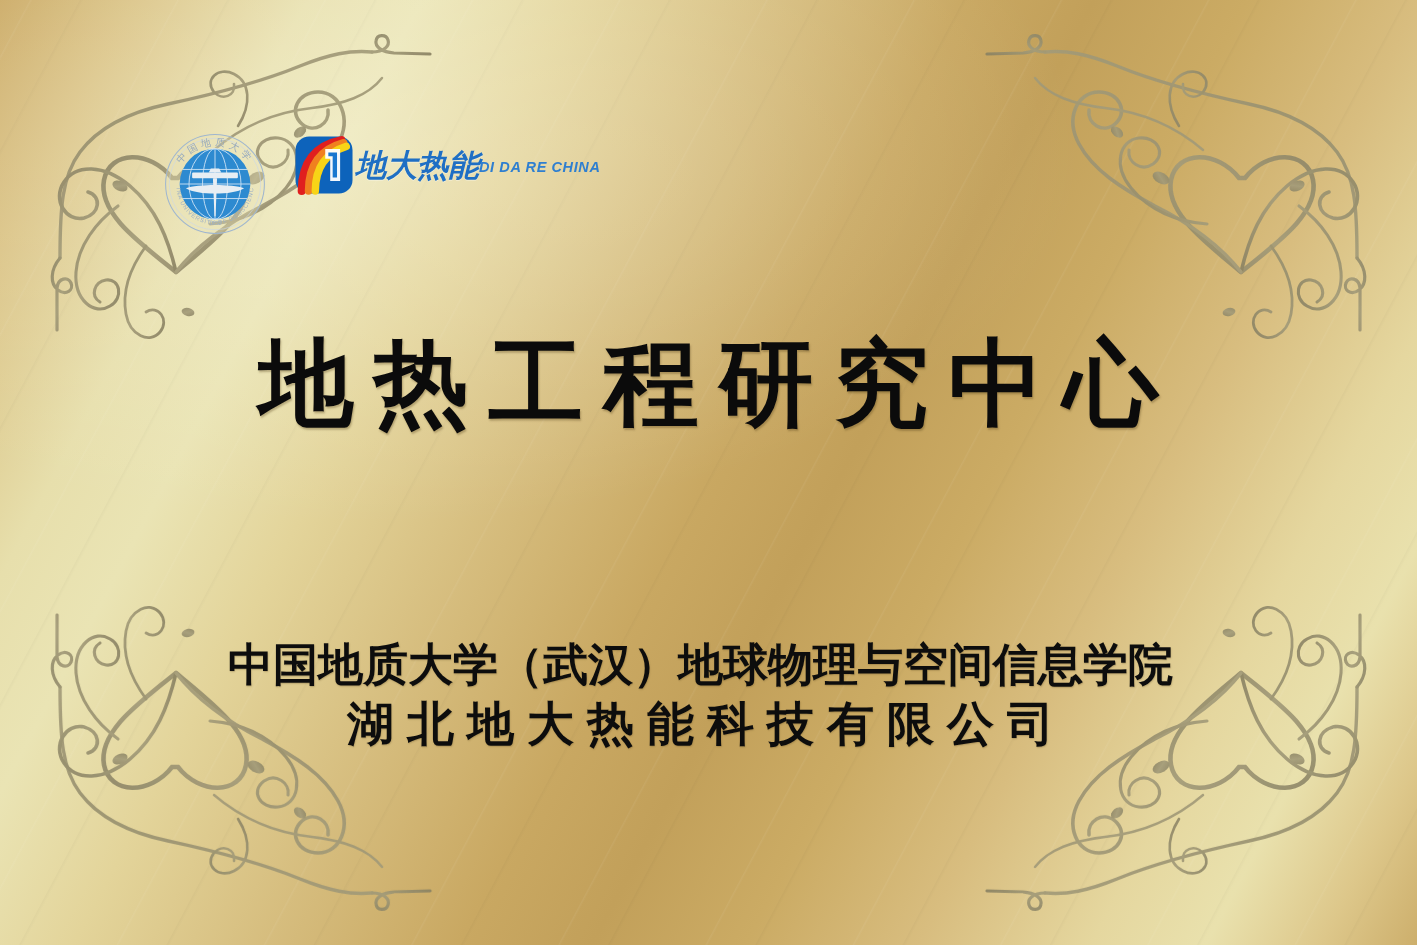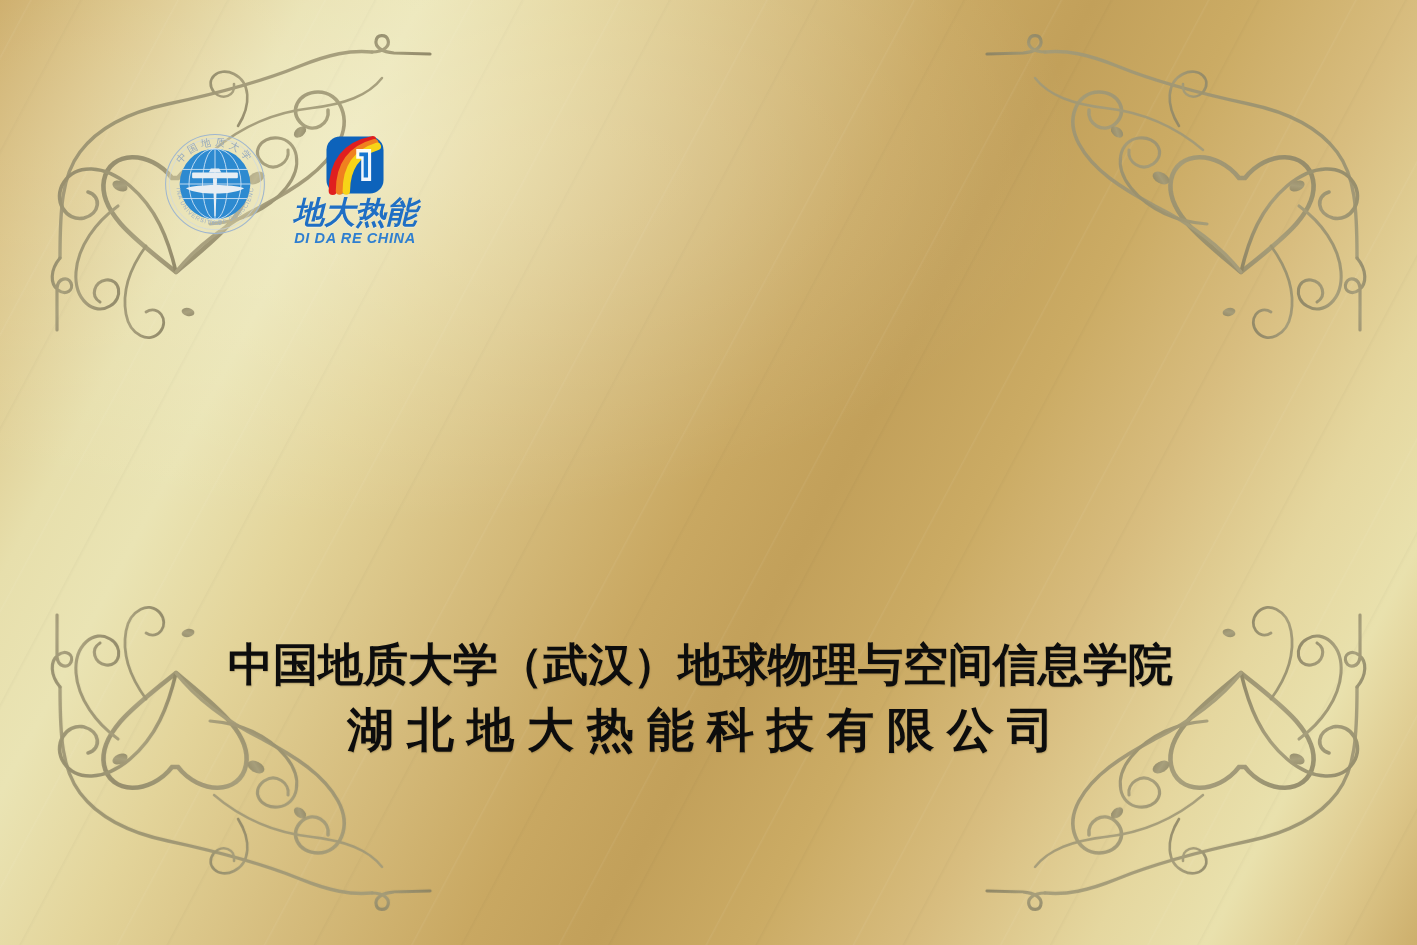--- a/index.html
+++ b/index.html
@@ -69,21 +69,21 @@
   
   #logos {
     position: absolute;
     left: 163px;
     top: 132px;
     display: flex;
     align-items: flex-start;
     gap: 26px;
   }
   #seal { width: 104px; height: 104px; display: block; }
-  #ddrn { display: flex; flex-direction: column; align-items: center; margin-top: 2px; }
+  #ddrn { display: flex; align-items: center; margin-top: 2px; }
   #ddrn-mark { width: 62px; height: 62px; display: block; margin-bottom: 1px; }
   #ddrn-cn {
     font-family: "DejaVu Sans", "Liberation Sans", sans-serif;
     font-weight: 700;
     font-style: italic;
     font-size: 31px;
     line-height: 1;
     color: #1f6fc4;
     letter-spacing: 0px;
     white-space: nowrap;
@@ -133,21 +133,20 @@
   #sub-line-1 {
     font-size: 45px;
     line-height: 1.28;
     letter-spacing: 0px;
   }
   #sub-line-2 {
     font-size: 47px;
     line-height: 1.28;
     letter-spacing: 13px;
     text-indent: 13px;
-    margin-top: 6px;
   }
 </style>
 </head>
 <body>
 
 <div id="plaque">
 
   <div id="streaks"></div>
   <div id="sheen"></div>
 
@@ -273,19 +272,20 @@
         <path d="M36,92 C36,54 54,30 86,20" fill="none" stroke="#f7d417" stroke-width="12" stroke-linecap="round"></path>
 
         <path d="M52,24 L76,24 L76,76 L60,76 L60,40 L52,40 Z" fill="#ffffff" opacity="0.95"></path>
         <path d="M57,30 L71,30 L71,70 L64,70 L64,36 L57,36 Z" fill="#1877cf"></path>
       </svg>
       <div id="ddrn-cn">地大热能</div>
       <div id="ddrn-py">DI DA RE CHINA</div>
     </div>
   </div>
 
+  <div id="title">地热工程研究中心</div>
 
   <div id="subtitle">
     <div class="sub-line" id="sub-line-1">中国地质大学（武汉）地球物理与空间信息学院</div>
     <div class="sub-line" id="sub-line-2">湖北地大热能科技有限公司</div>
   </div>
 
 </div>
 
 </body></html>

